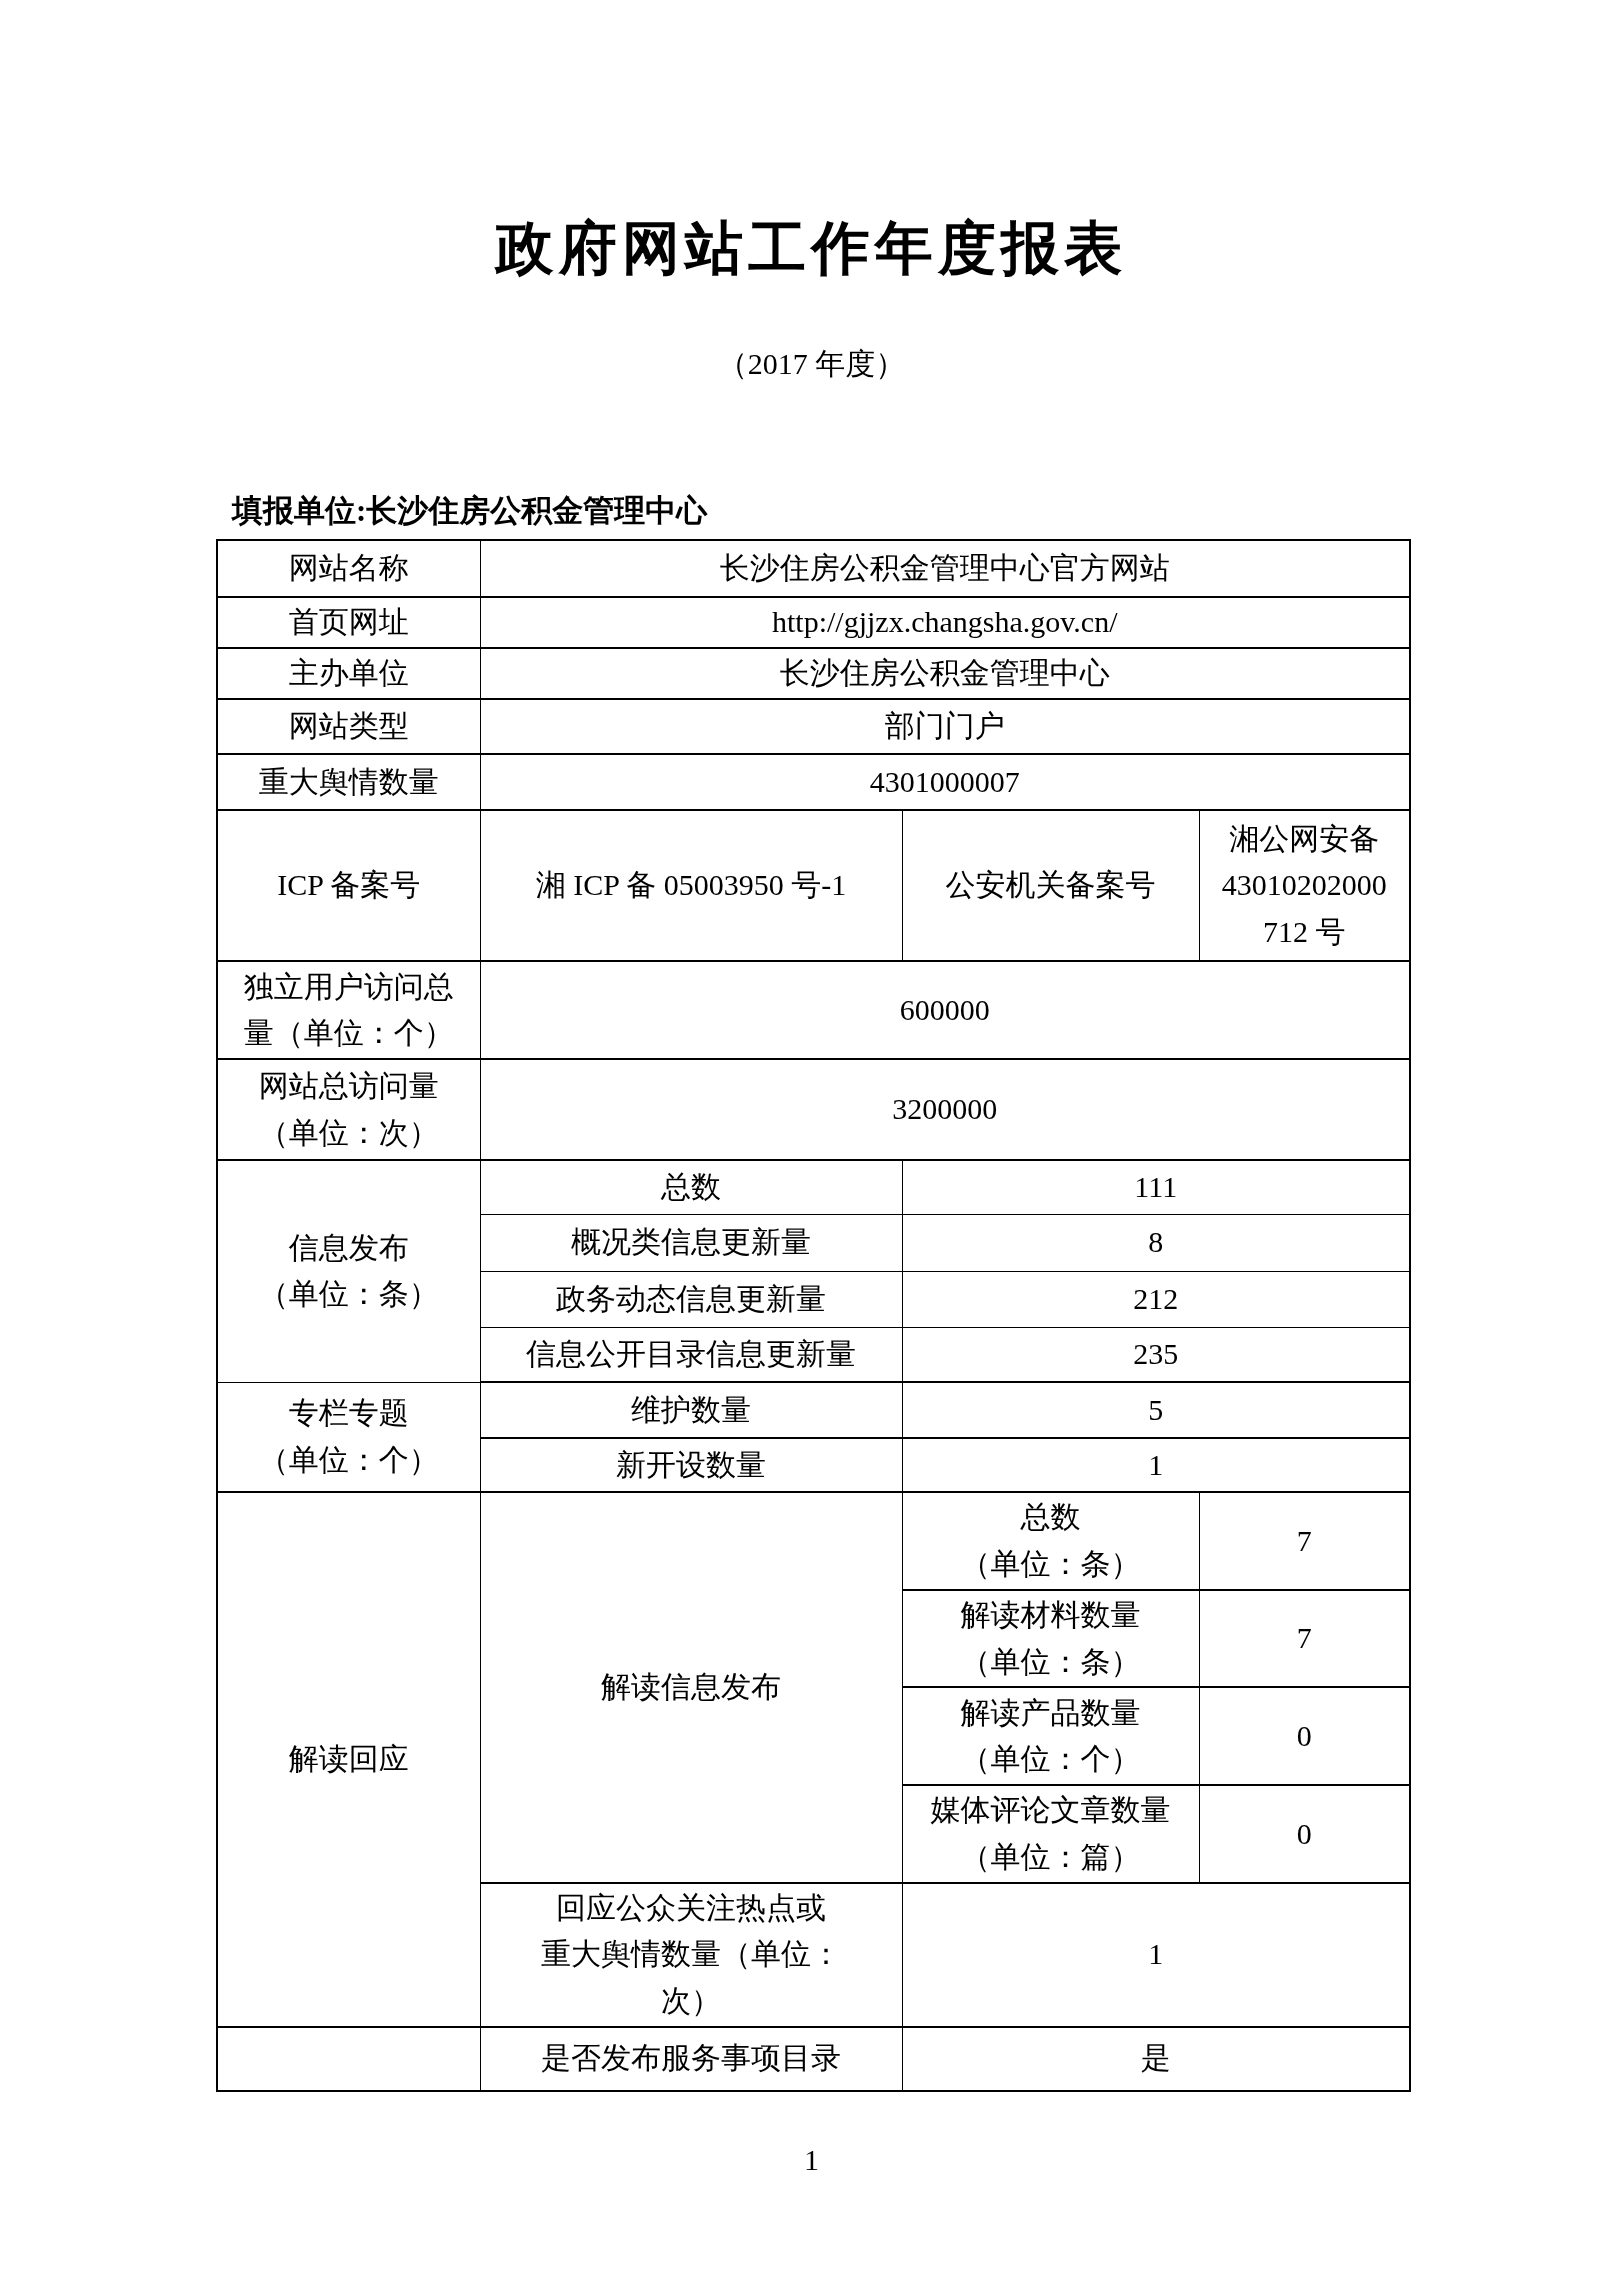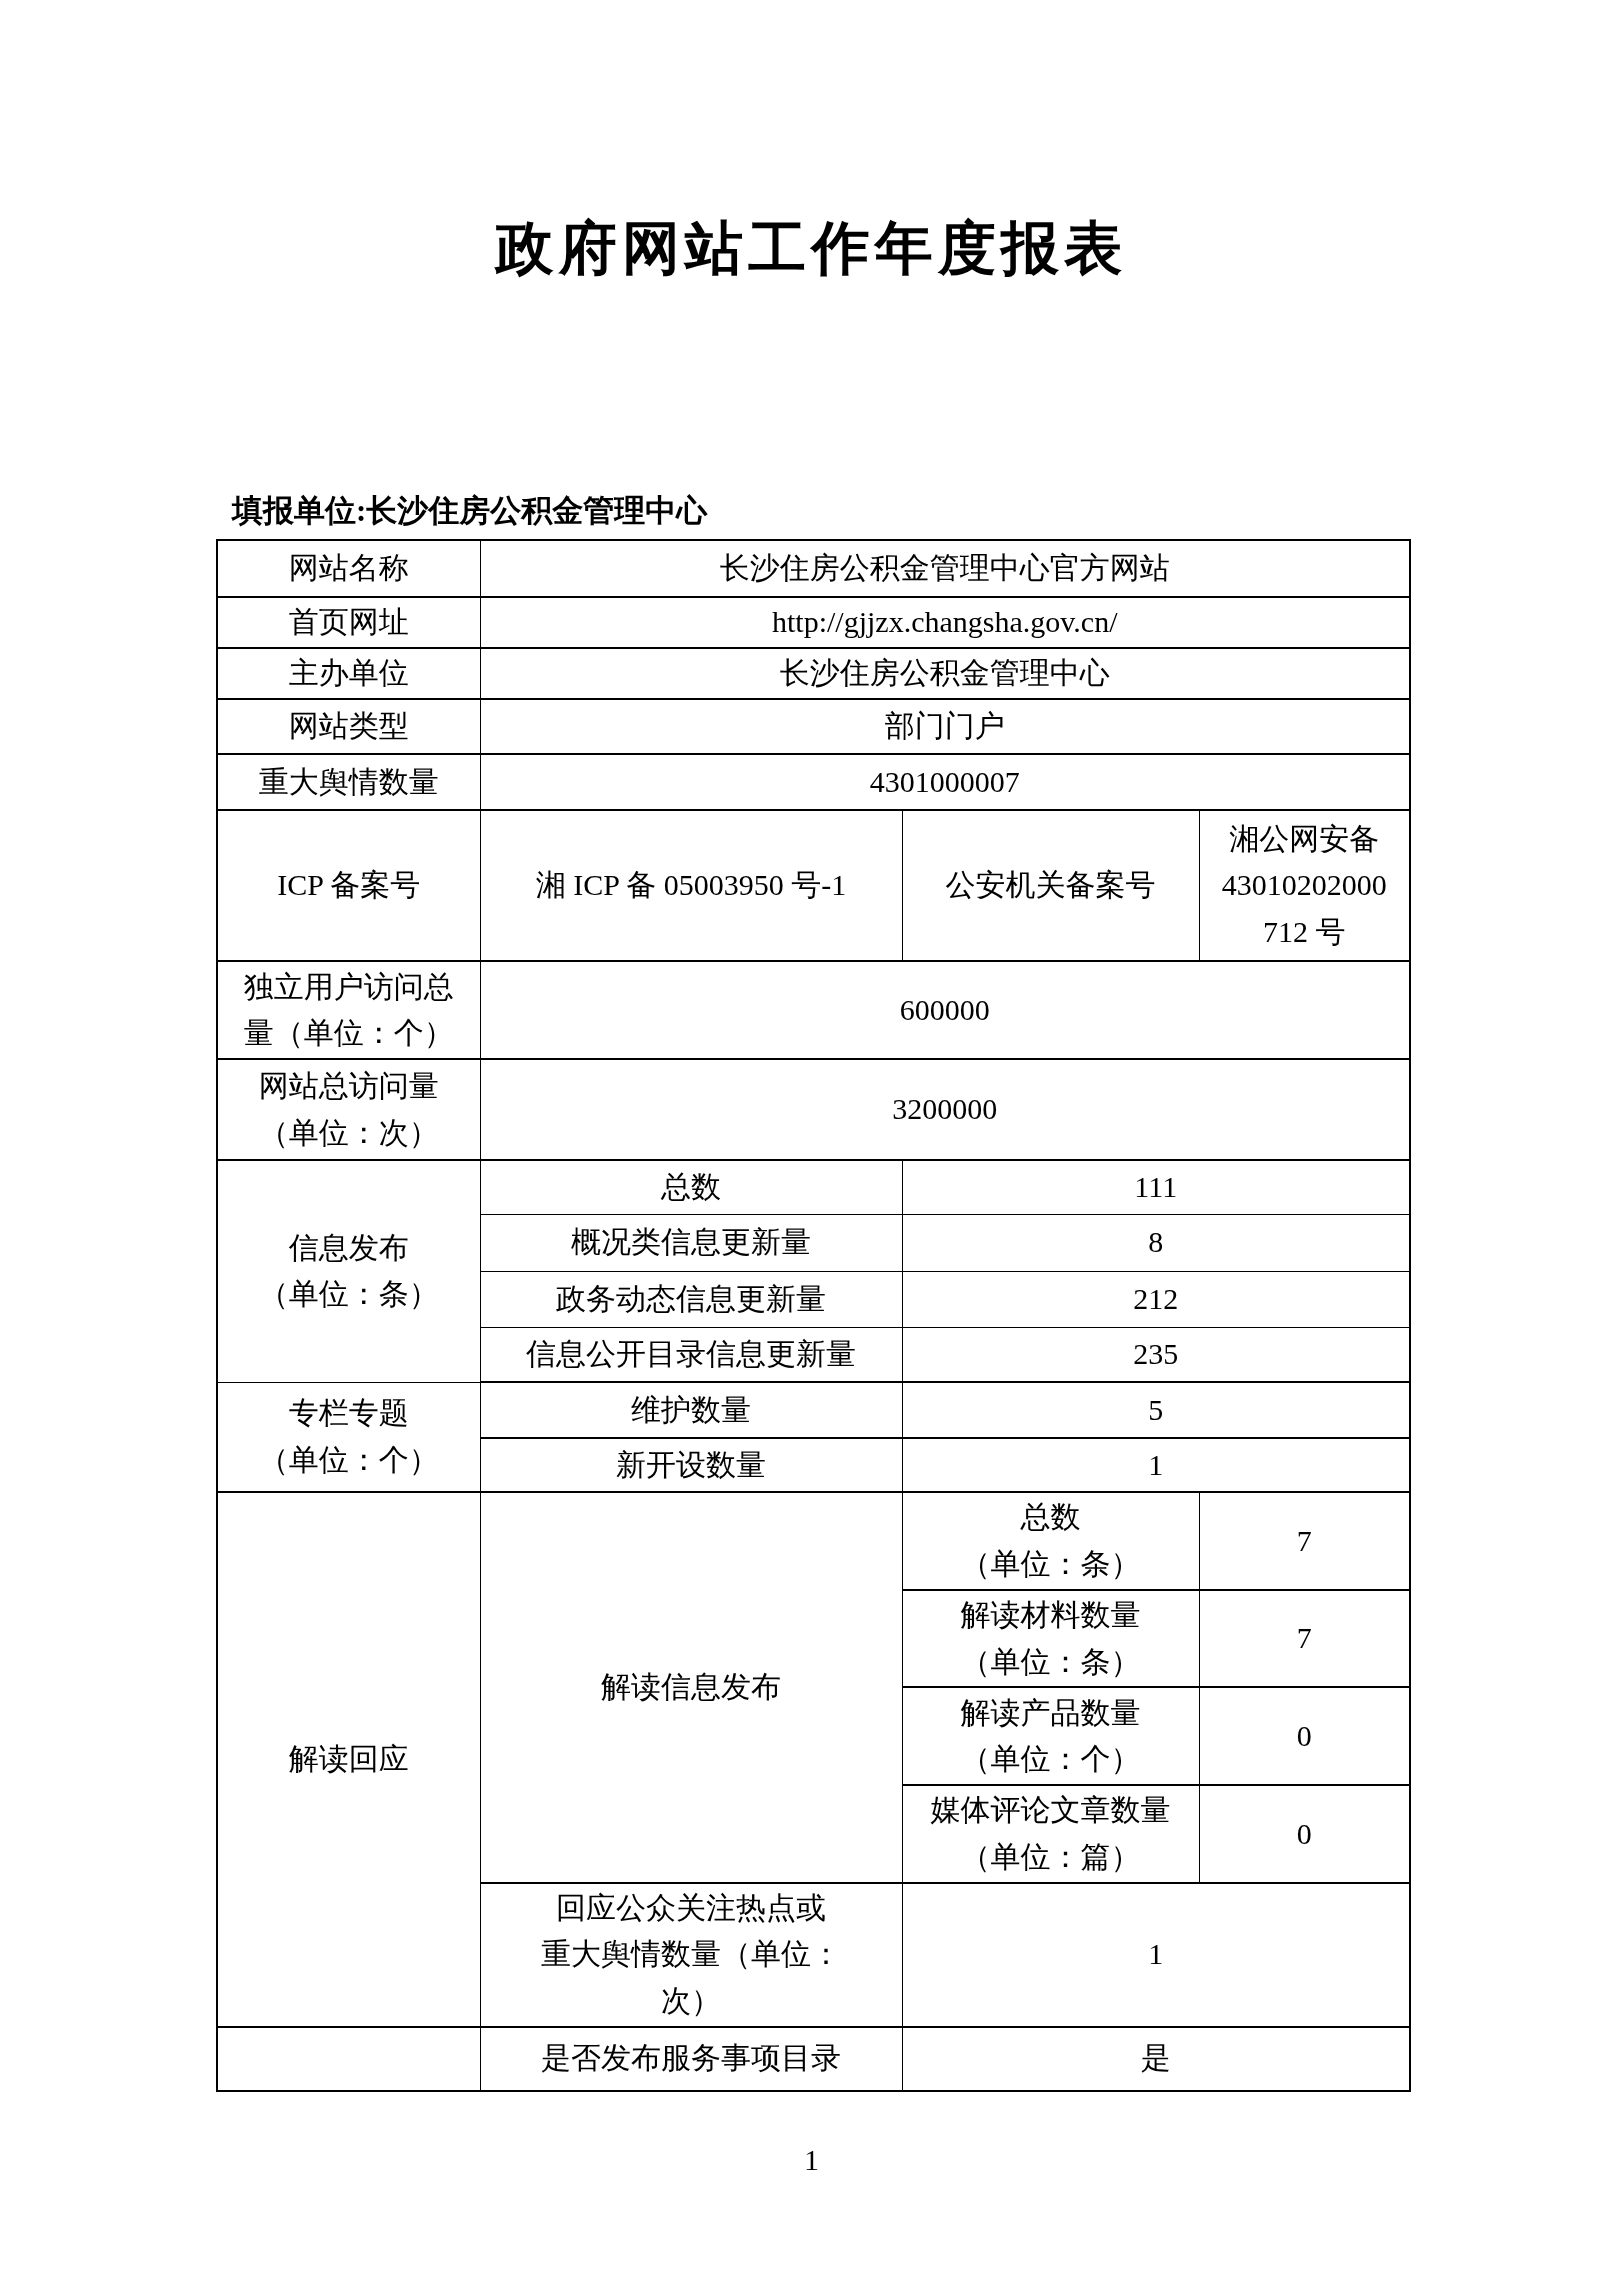--- a/index.html
+++ b/index.html
@@ -73,20 +73,21 @@
     text-align: center;
     font-size: 30px;
     line-height: 1.2;
   }
 </style>
 </head>
 <body>
 
 <div class="page">
   <div class="doc-title">政府网站工作年度报表</div>
+  <div class="doc-subtitle">（2017 年度）</div>
   <div class="reporting-unit">填报单位:长沙住房公积金管理中心</div>
 
   <table class="report">
     <colgroup>
       <col style="width:263px">
       <col style="width:422px">
       <col style="width:297px">
       <col style="width:211px">
     </colgroup>
     <tbody>

